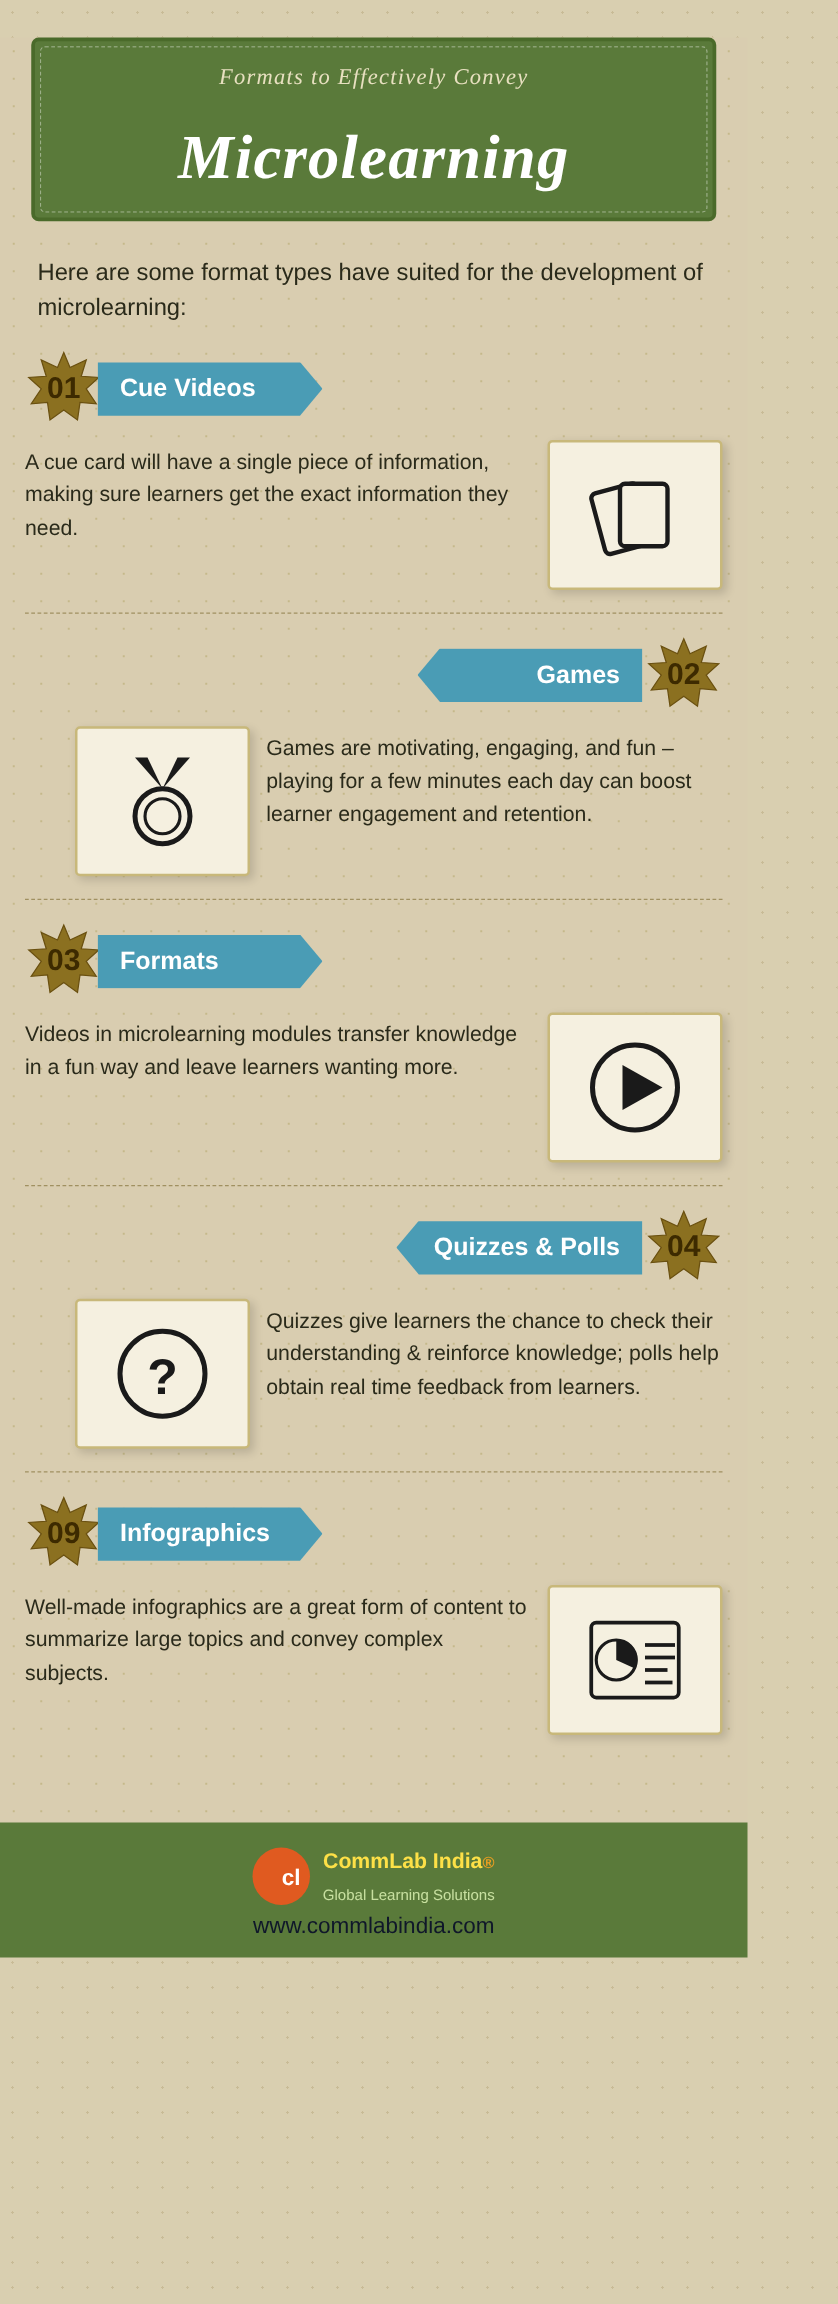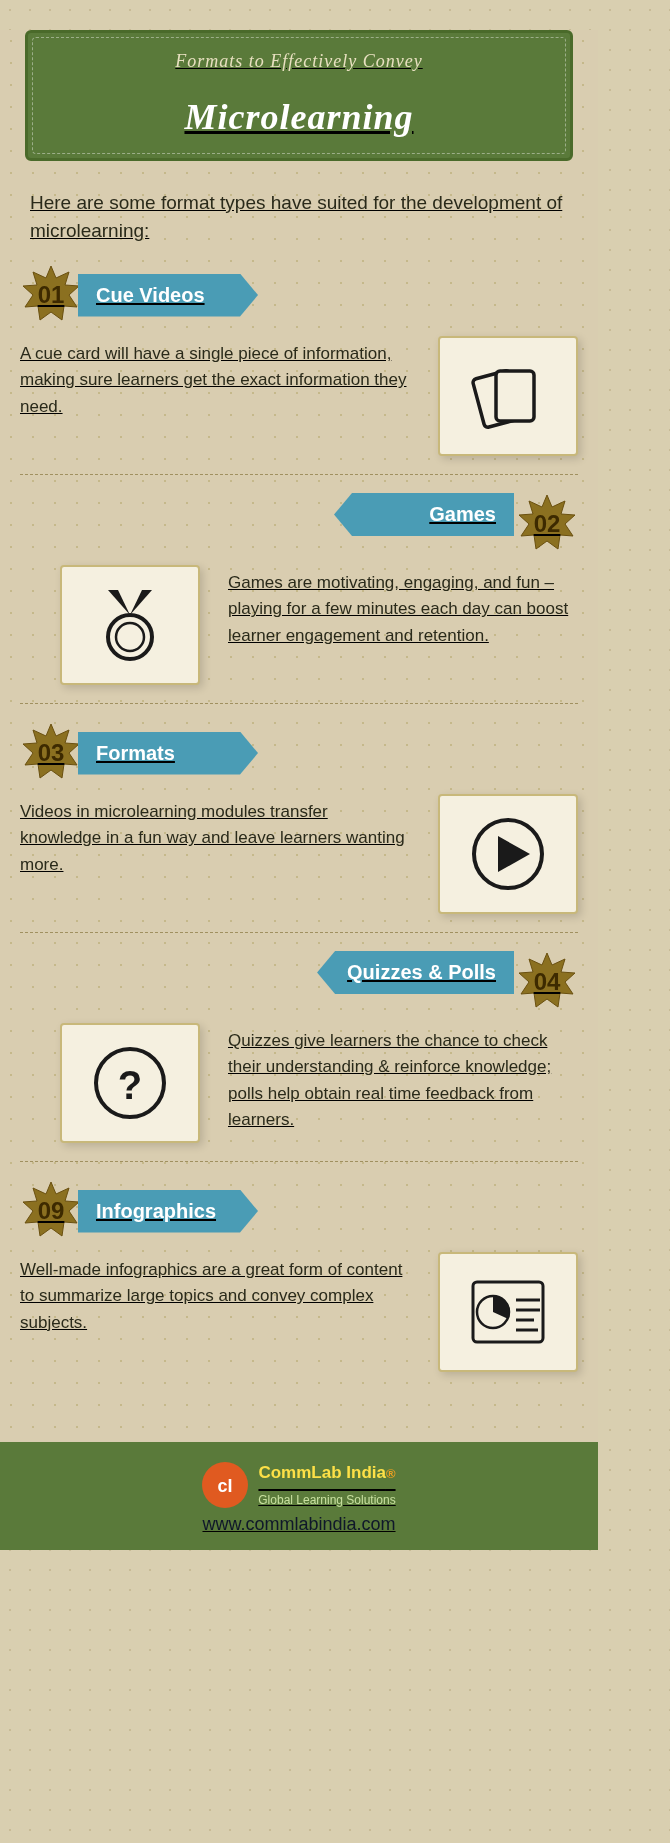--- a/index.html
+++ b/index.html
@@ -12,21 +12,20 @@
       background-image: radial-gradient(circle, #c8bb96 1px, transparent 1px);
       background-size: 20px 20px;
       overflow-x: hidden;
     }
 
     .page-wrapper {
       width: 598px;
       background-color: #d9cdb0;
       background-image: radial-gradient(circle, #c5b88a 1px, transparent 1px);
       background-size: 22px 22px;
-      text-decoration: underline;
     }
 
     
     .header {
       background-color: #5a7a3a;
       margin: 30px 25px 0 25px;
       border-radius: 6px;
       padding: 18px 20px 20px;
       text-align: center;
       border: 3px solid #4a6a2a;
@@ -43,21 +42,21 @@
     .header-subtitle {
       color: #e8e0c0;
       font-size: 18px;
       font-weight: normal;
       font-style: italic;
       letter-spacing: 1px;
       margin-bottom: 4px;
     }
     .header-title {
       color: #ffffff;
-      font-size: 36px;
+      font-size: 50px;
       font-weight: bold;
       font-style: italic;
       letter-spacing: 1px;
       font-family: Georgia, serif;
       margin-top: 24px;
     }
 
     
     .intro-text {
       margin: 28px 30px 20px 30px;
@@ -74,21 +73,21 @@
     }
 
     
     .section-odd .label-row {
       display: flex;
       align-items: center;
       margin-bottom: 10px;
     }
     .section-even .label-row {
       display: flex;
-      align-items: flex-start;
+      align-items: center;
       justify-content: flex-end;
       margin-bottom: 10px;
     }
 
     
     .starburst {
       width: 62px;
       height: 62px;
       position: relative;
       display: flex;
@@ -135,21 +134,21 @@
       position: relative;
       clip-path: polygon(18px 0, 100% 0, 100% 100%, 18px 100%, 0 50%);
       min-width: 180px;
       text-align: right;
     }
 
     
     .section-content {
       display: flex;
       align-items: flex-start;
-      gap: 28px;
+      gap: 13px;
       margin-top: 5px;
     }
     .section-content.reverse {
       flex-direction: row-reverse;
       padding-left: 40px;
     }
 
     .section-text {
       flex: 1;
       font-size: 17px;
@@ -198,21 +197,21 @@
       gap: 10px;
       margin-bottom: 6px;
     }
     .footer-logo {
       width: 46px;
       height: 46px;
       background: #e05a20;
       border-radius: 50%;
       display: flex;
       align-items: center;
-      justify-content: center;
+      justify-content: flex-end;
       font-size: 18px;
       font-weight: bold;
       color: #ffffff;
       font-family: Arial, sans-serif;
     }
     .footer-name {
       font-size: 22px;
       font-weight: bold;
       color: white;
       font-family: Arial, sans-serif;

